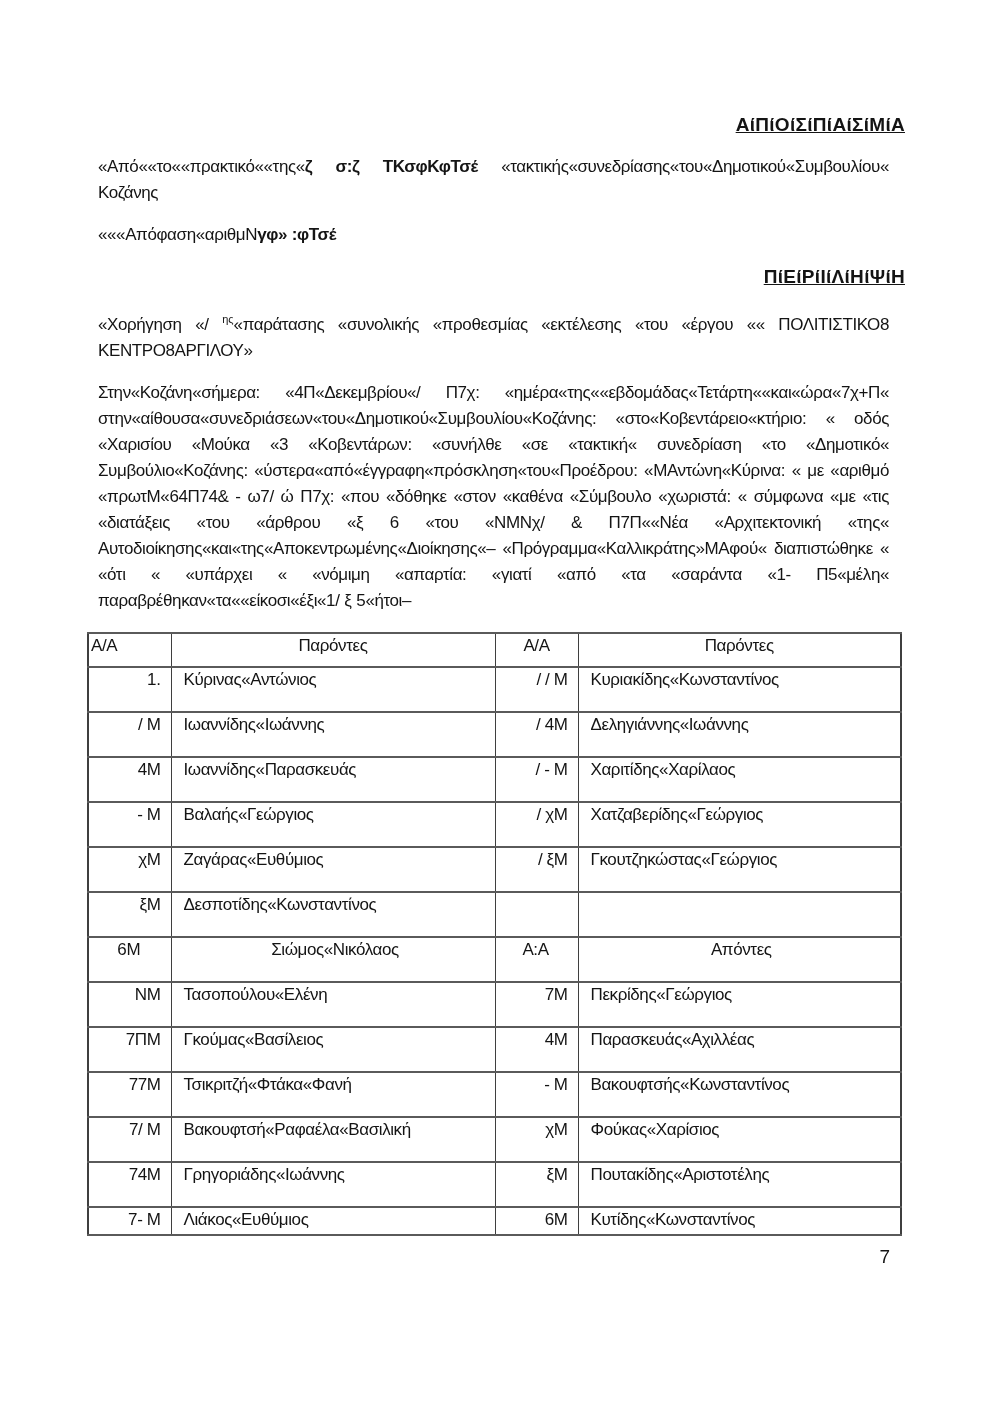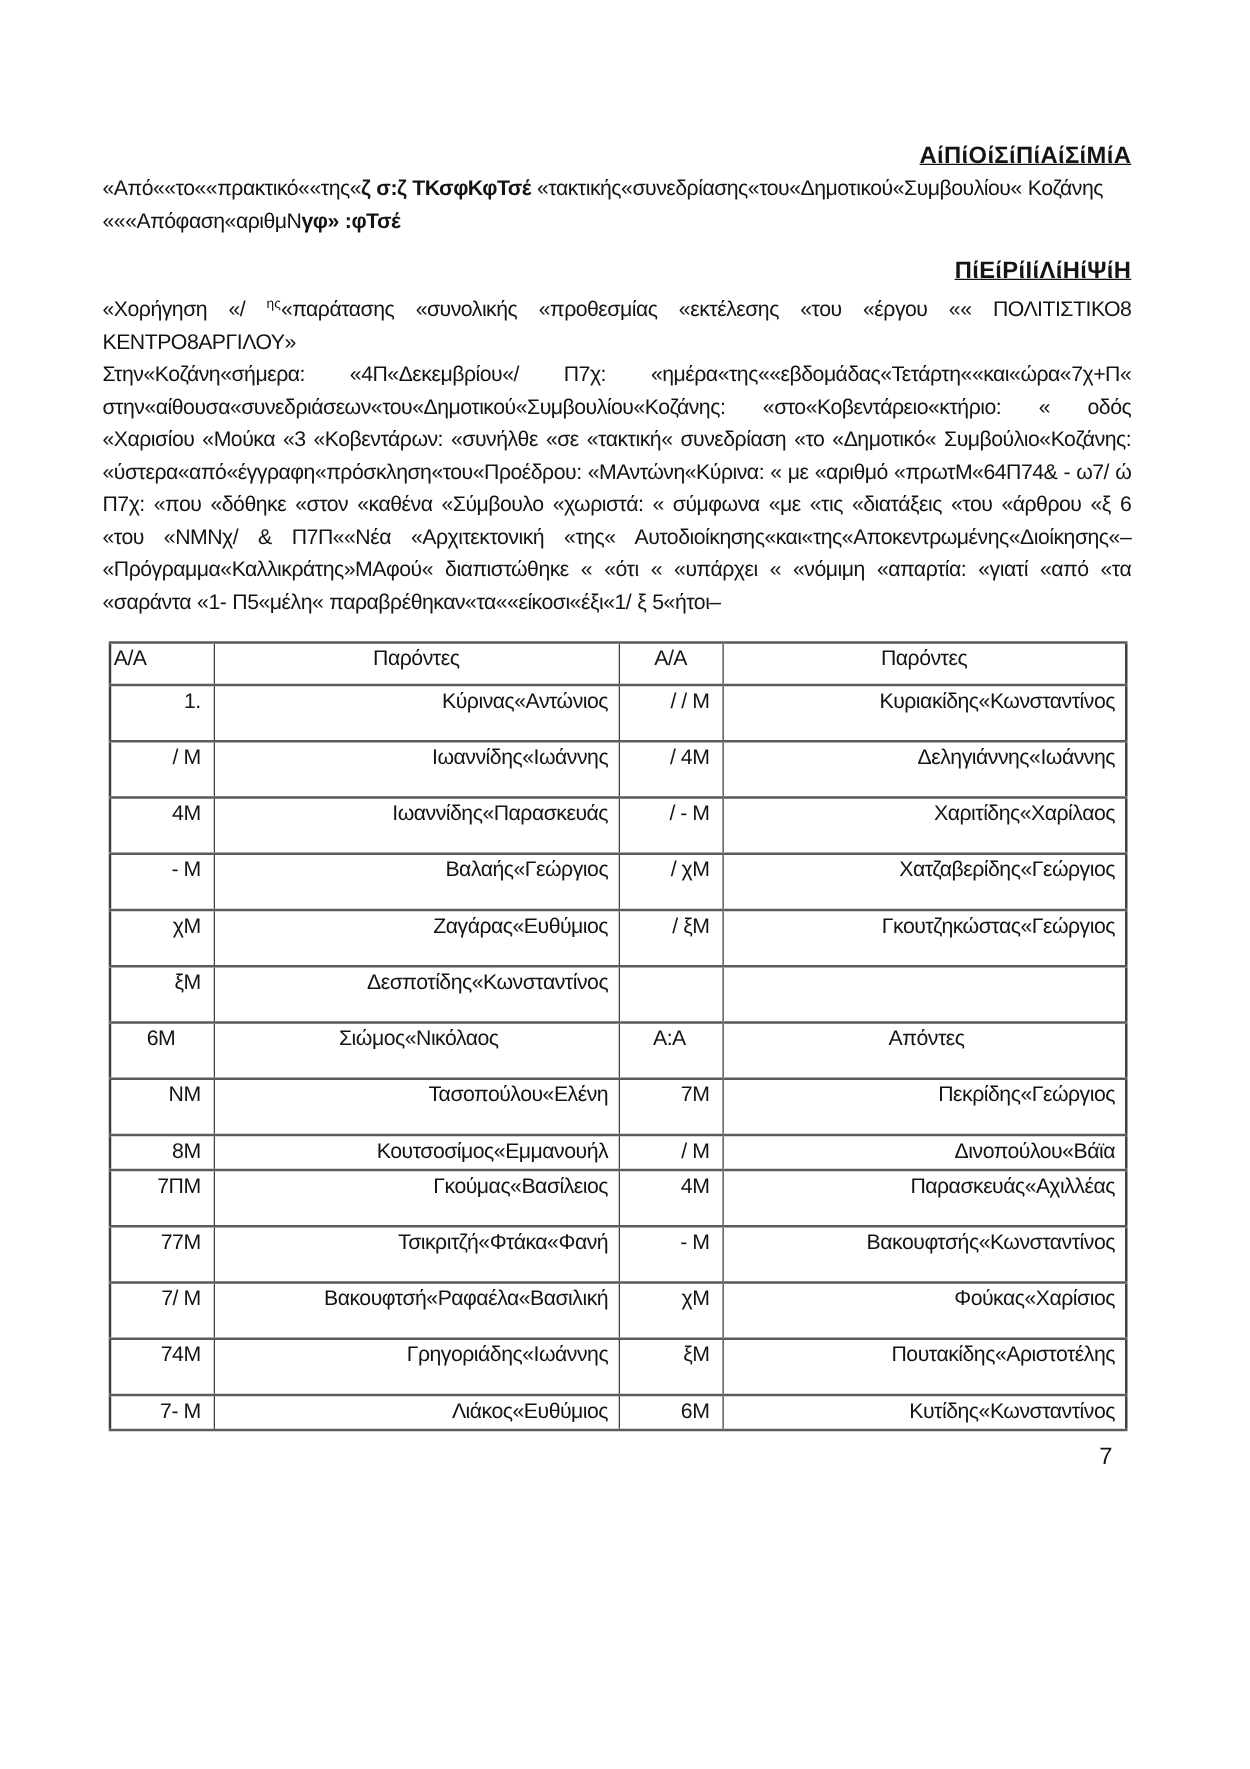--- a/index.html
+++ b/index.html
@@ -18,21 +18,21 @@
   }
   .doc-title, .doc-subtitle {
     text-align:right;
     font-weight:700;
     font-size:19px;
     line-height:26px;
     letter-spacing:0.3px;
   }
   .doc-title span, .doc-subtitle span { text-decoration:underline; }
   p.body-text {
-    margin:0;
+    margin:16px;
     font-size:17px;
     line-height:26px;
     text-align:justify;
     letter-spacing:-0.4px;
     word-spacing:0.5px;
   }
   .bold { font-weight:700; }
   .sup { vertical-align:super; font-size:11px; letter-spacing:0; }
   .mt-p1 { margin-top:24px; }
   .mt-p2 { margin-top:22px; }
@@ -68,21 +68,21 @@
   col.c-num { width:83px; }
   col.c-name { width:324px; }
   col.c-num2 { width:83px; }
   col.c-name2 { width:323px; }
   thead tr { height:34px; }
   thead th.h-num1 { text-align:left; padding-left:2px; }
   thead th.h-name, thead th.h-num2 { text-align:center; }
   tbody tr { height:45px; }
   tbody tr.short { height:28px; }
   tbody td.num { text-align:right; padding-right:10px; }
-  tbody td.name { text-align:right; padding-left:12px; }
+  tbody td.name { text-align:left; padding-left:12px; }
   tbody tr.absent-row td.num { text-align:center; }
   tbody tr.absent-row td.name { text-align:center; }
   .page-number {
     margin:10px 0 0 0;
     padding-right:110px;
     text-align:right;
     font-size:19px;
     letter-spacing:0;
   }
 </style>
@@ -166,26 +166,20 @@
           <td class="name">Σιώμος«Νικόλαος</td>
           <td class="num">Α:Α</td>
           <td class="name">Απόντες</td>
         </tr>
         <tr>
           <td class="num">ΝΜ</td>
           <td class="name">Τασοπούλου«Ελένη</td>
           <td class="num">7Μ</td>
           <td class="name">Πεκρίδης«Γεώργιος</td>
         </tr>
-        <tr class="short">
-          <td class="num">8Μ</td>
-          <td class="name">Κουτσοσίμος«Εμμανουήλ</td>
-          <td class="num">/ Μ</td>
-          <td class="name">Δινοπούλου«Βάϊα</td>
-        </tr>
         <tr>
           <td class="num">7ΠΜ</td>
           <td class="name">Γκούμας«Βασίλειος</td>
           <td class="num">4Μ</td>
           <td class="name">Παρασκευάς«Αχιλλέας</td>
         </tr>
         <tr>
           <td class="num">77Μ</td>
           <td class="name">Τσικριτζή«Φτάκα«Φανή</td>
           <td class="num">- Μ</td>

